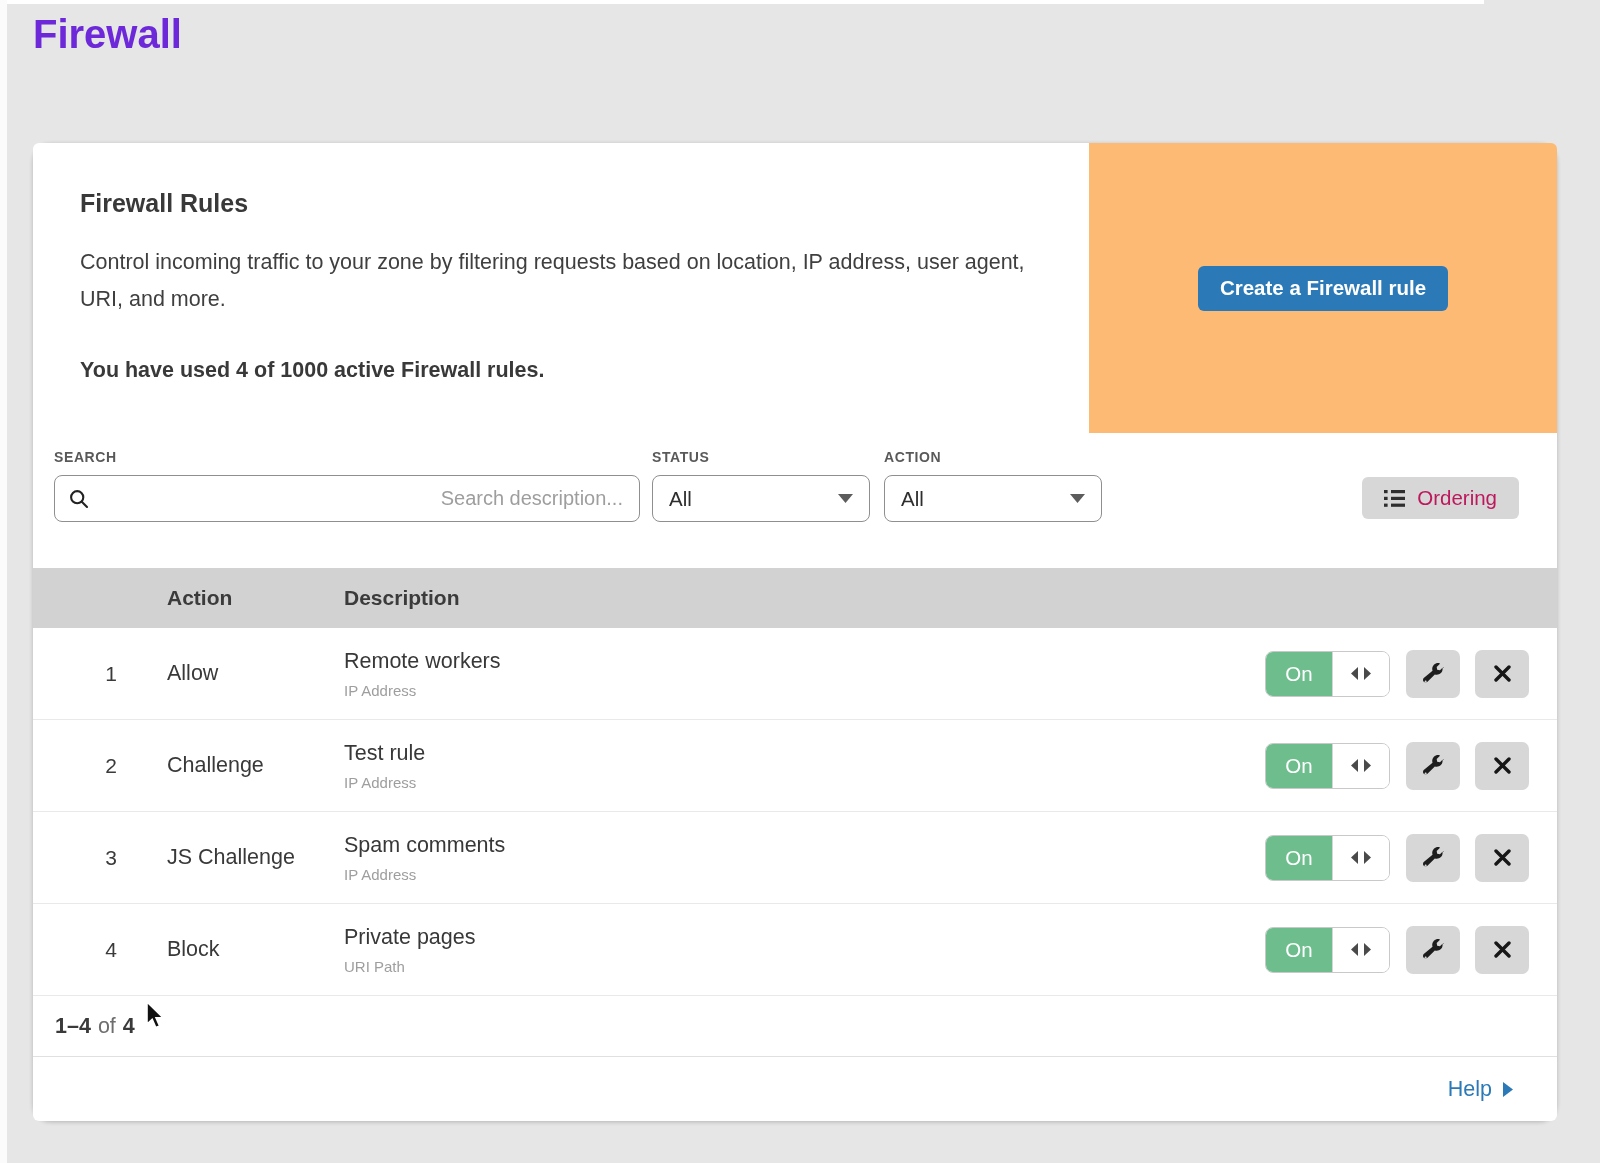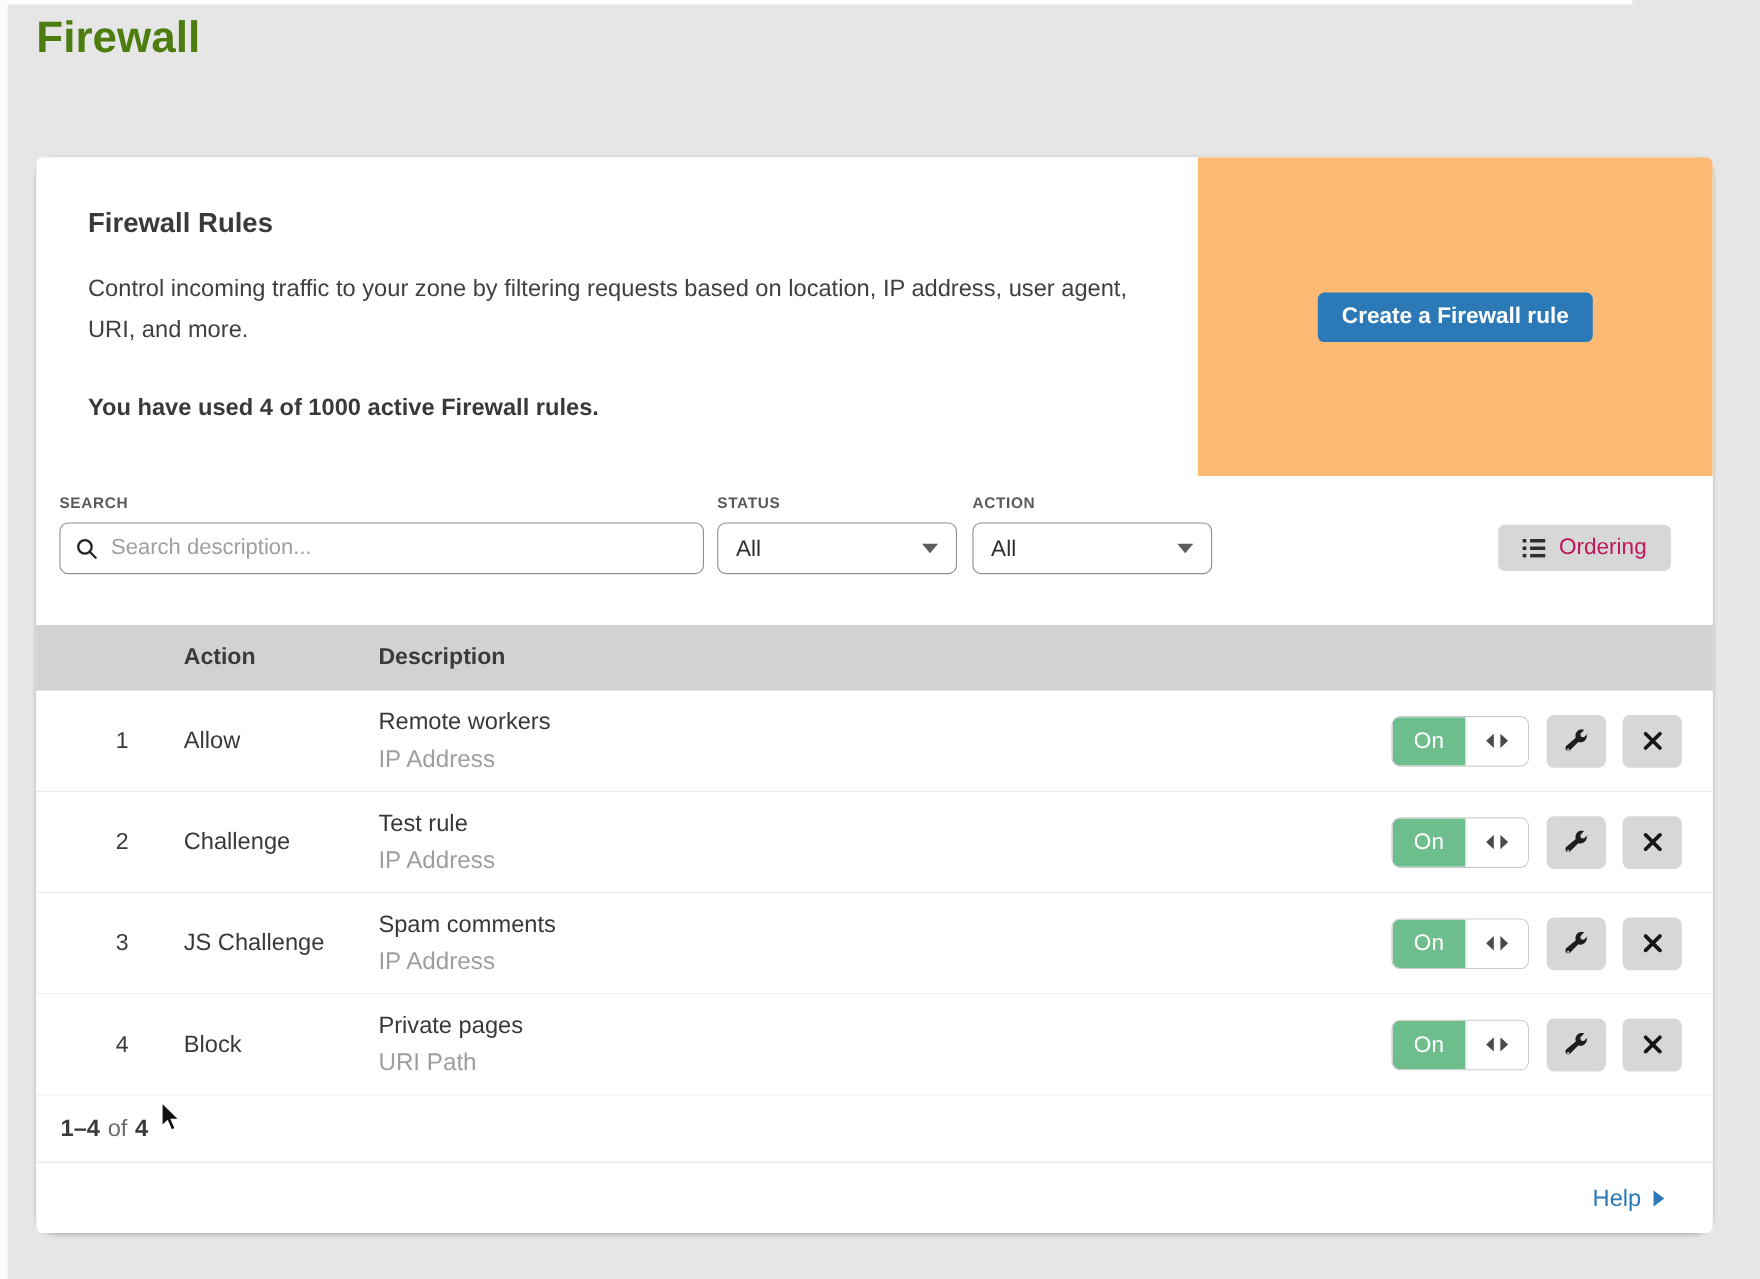--- a/index.html
+++ b/index.html
@@ -9,21 +9,21 @@
     background: #e6e6e6;
     font-family: "Liberation Sans", sans-serif;
     position: relative;
     overflow: hidden;
   }
   .edge-top { position: absolute; top: 0; left: 0; width: 1484px; height: 4px; background: #ffffff; }
   .edge-left { position: absolute; top: 0; left: 0; width: 7px; height: 1163px; background: #fbfbfb; }
 
   
   .page-header { position: absolute; left: 33px; top: 12px; }
-  .page-title { font-size: 40px; font-weight: 600; color: #4d7c0f; margin: 0; }
+  .page-title { font-size: 40px; font-weight: 600; color: #6d28d9; margin: 0; }
   .page-subtitle { font-size: 29px; font-weight: 400; color: #6f6f6f; margin: 24px 0 0 0; }
 
   
   .container {
     position: absolute; left: 33px; top: 143px; width: 1524px;
     background: #ffffff; border-radius: 18px;
     box-shadow: 0 1px 4px rgba(0,0,0,0.22);
   }
 
   
@@ -43,21 +43,21 @@
   .filters { position: relative; height: 135px; background: #ffffff; }
   .filter-label { display: block; font-size: 14px; font-weight: 700; letter-spacing: 0.6px; color: #595959; }
   .search-group { position: absolute; left: 21px; top: 16px; }
   .search-box {
     margin-top: 10px; width: 586px; height: 47px; background: #fff;
     border: 1px solid #8f8f8f; border-radius: 8px;
     display: flex; align-items: center; padding: 0 14px; gap: 10px;
   }
   .search-box input {
     flex: 1; border: none; outline: none; background: transparent;
-    font-size: 20px; color: #333; font-family: "Liberation Sans", sans-serif;
+    font-size: 20px; color: #333; font-family: "Liberation Sans", sans-serif; text-align: right;
   }
   .search-box input::placeholder { color: #9e9e9e; }
   .status-group { position: absolute; left: 619px; top: 16px; }
   .action-group { position: absolute; left: 851px; top: 16px; }
   .select-box {
     margin-top: 10px; width: 218px; height: 47px; background: #fff;
     border: 1px solid #8f8f8f; border-radius: 8px;
     display: flex; align-items: center; justify-content: space-between;
     padding: 0 16px; font-size: 20.5px; color: #2e2e2e; cursor: pointer;
   }
@@ -72,21 +72,21 @@
   .table-head {
     height: 60px; background: #d2d2d2; display: flex; align-items: center;
     font-size: 21px; font-weight: 700; color: #3b3b3b;
   }
   .th-action { margin-left: 134px; width: 177px; }
   .rule-row { height: 92px; display: flex; align-items: center; border-bottom: 1px solid #e9e9e9; background: #fff; }
   .cell-num { width: 84px; text-align: right; font-size: 21px; color: #3a3a3a; }
   .cell-action { margin-left: 50px; width: 177px; font-size: 21.5px; color: #393939; }
   .cell-desc { flex: 1; }
   .desc-main { font-size: 21.5px; color: #383838; }
-  .desc-sub { font-size: 22px; color: #9e9e9e; margin-top: 8px; }
+  .desc-sub { font-size: 15px; color: #9e9e9e; margin-top: 8px; }
   .row-controls { display: flex; align-items: center; margin-right: 28px; }
   .toggle {
     display: flex; width: 125px; height: 46px; border: 1px solid #c9c9c9;
     border-radius: 8px; overflow: hidden; cursor: pointer; background: #fff;
   }
   .toggle-on {
     width: 66px; background: #6dbd8d; color: #ffffff; font-size: 20.5px;
     display: flex; align-items: center; justify-content: center;
   }
   .toggle-knob { flex: 1; background: #ffffff; display: flex; align-items: center; justify-content: center; border-left: 1px solid #d6d6d6; }

